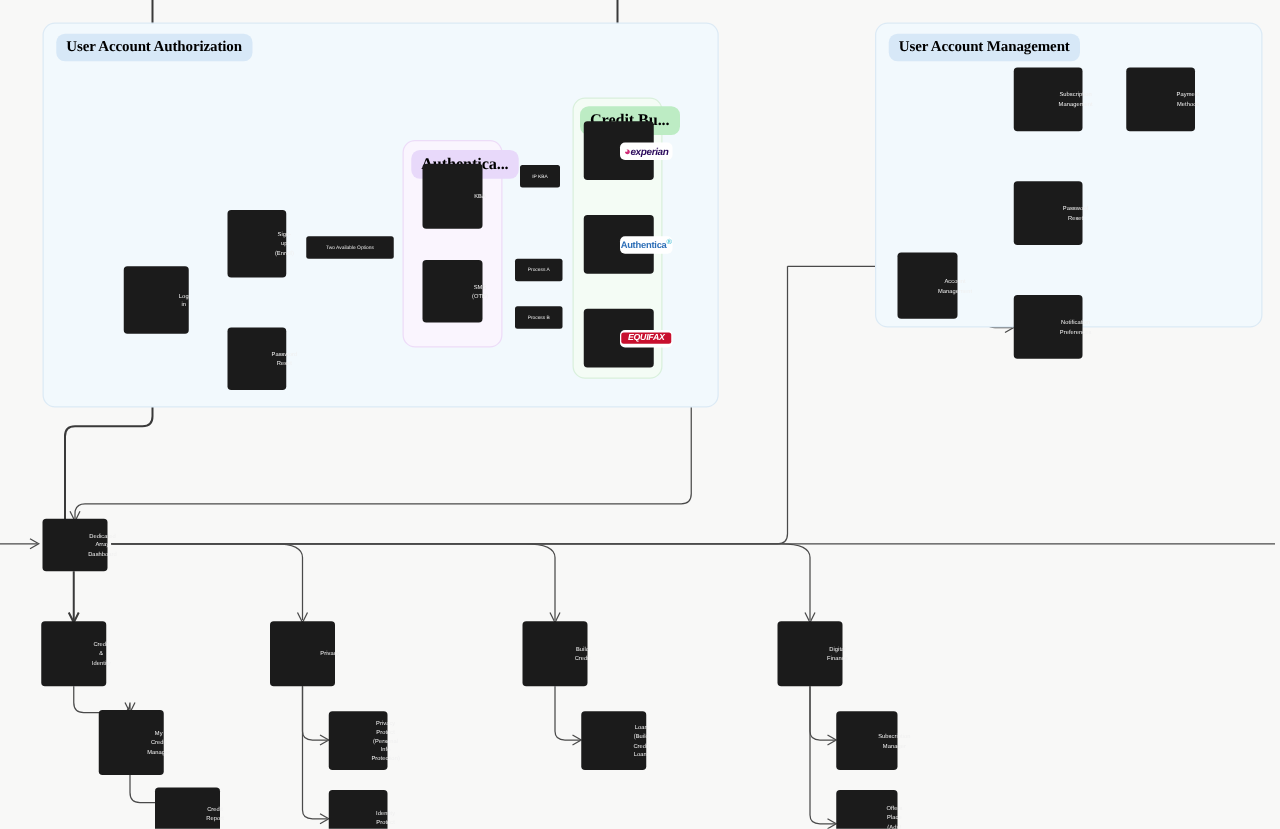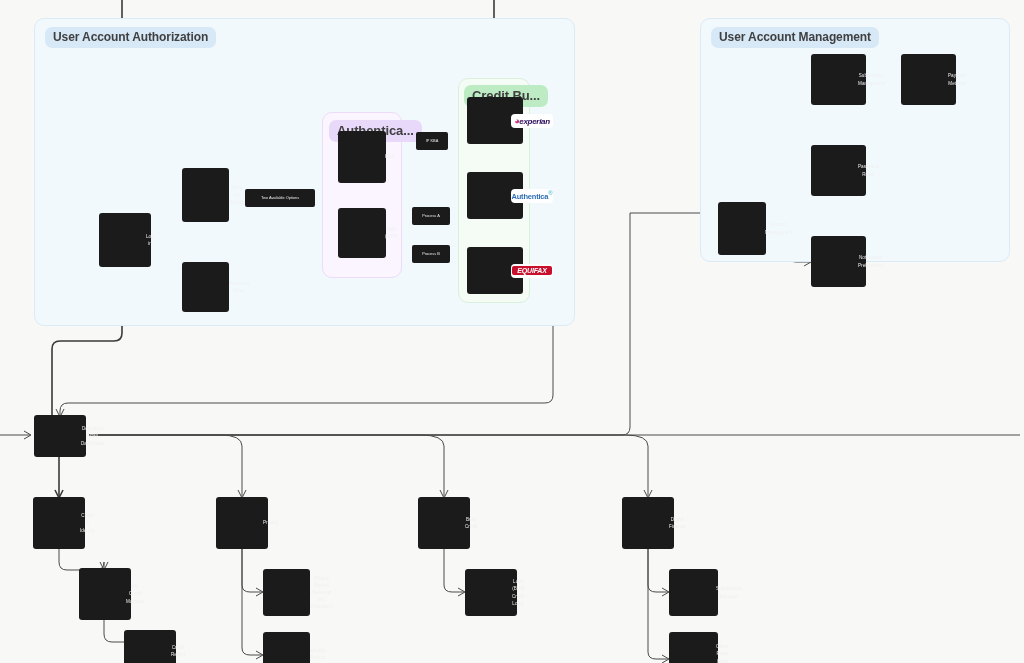--- a/index.html
+++ b/index.html
@@ -21,37 +21,39 @@
   }
   .group.blue{background:#f2f9fd;border:1px solid #dceaf5;}
   .group.purple{background:#faf5fe;border:1px solid #eddcf8;}
   .group.green{background:#f4fcf5;border:1px solid #d9f0dc;}
 
   .group-title{
     position:absolute;
     top:8px;left:10px;
     font-size:12px;
     font-weight:700;
-    color:#404040;
+    color:#000000;
     padding:3px 8px 4px 8px;
     border-radius:7px;
     white-space:nowrap;
     letter-spacing:-0.1px;
+    font-family:Liberation Serif, serif;
   }
   .group-title.blue{background:#d7e8f7;}
   .group-title.purple{background:#e8d9fa;font-size:13px;}
   .group-title.green{background:#bdecc4;font-size:13px;}
 
   
   .node{
     position:absolute;
     background:#1b1b1b;
     border-radius:3px;
     display:flex;
     align-items:center;
+    justify-content:center;
     text-align:center;
     box-sizing:border-box;
     padding-left:44px;
   }
   .node .label{
     color:#f0f0f0;
     font-size:4.6px;
     line-height:1.55;
     letter-spacing:0.05px;
     padding:0 3px;

